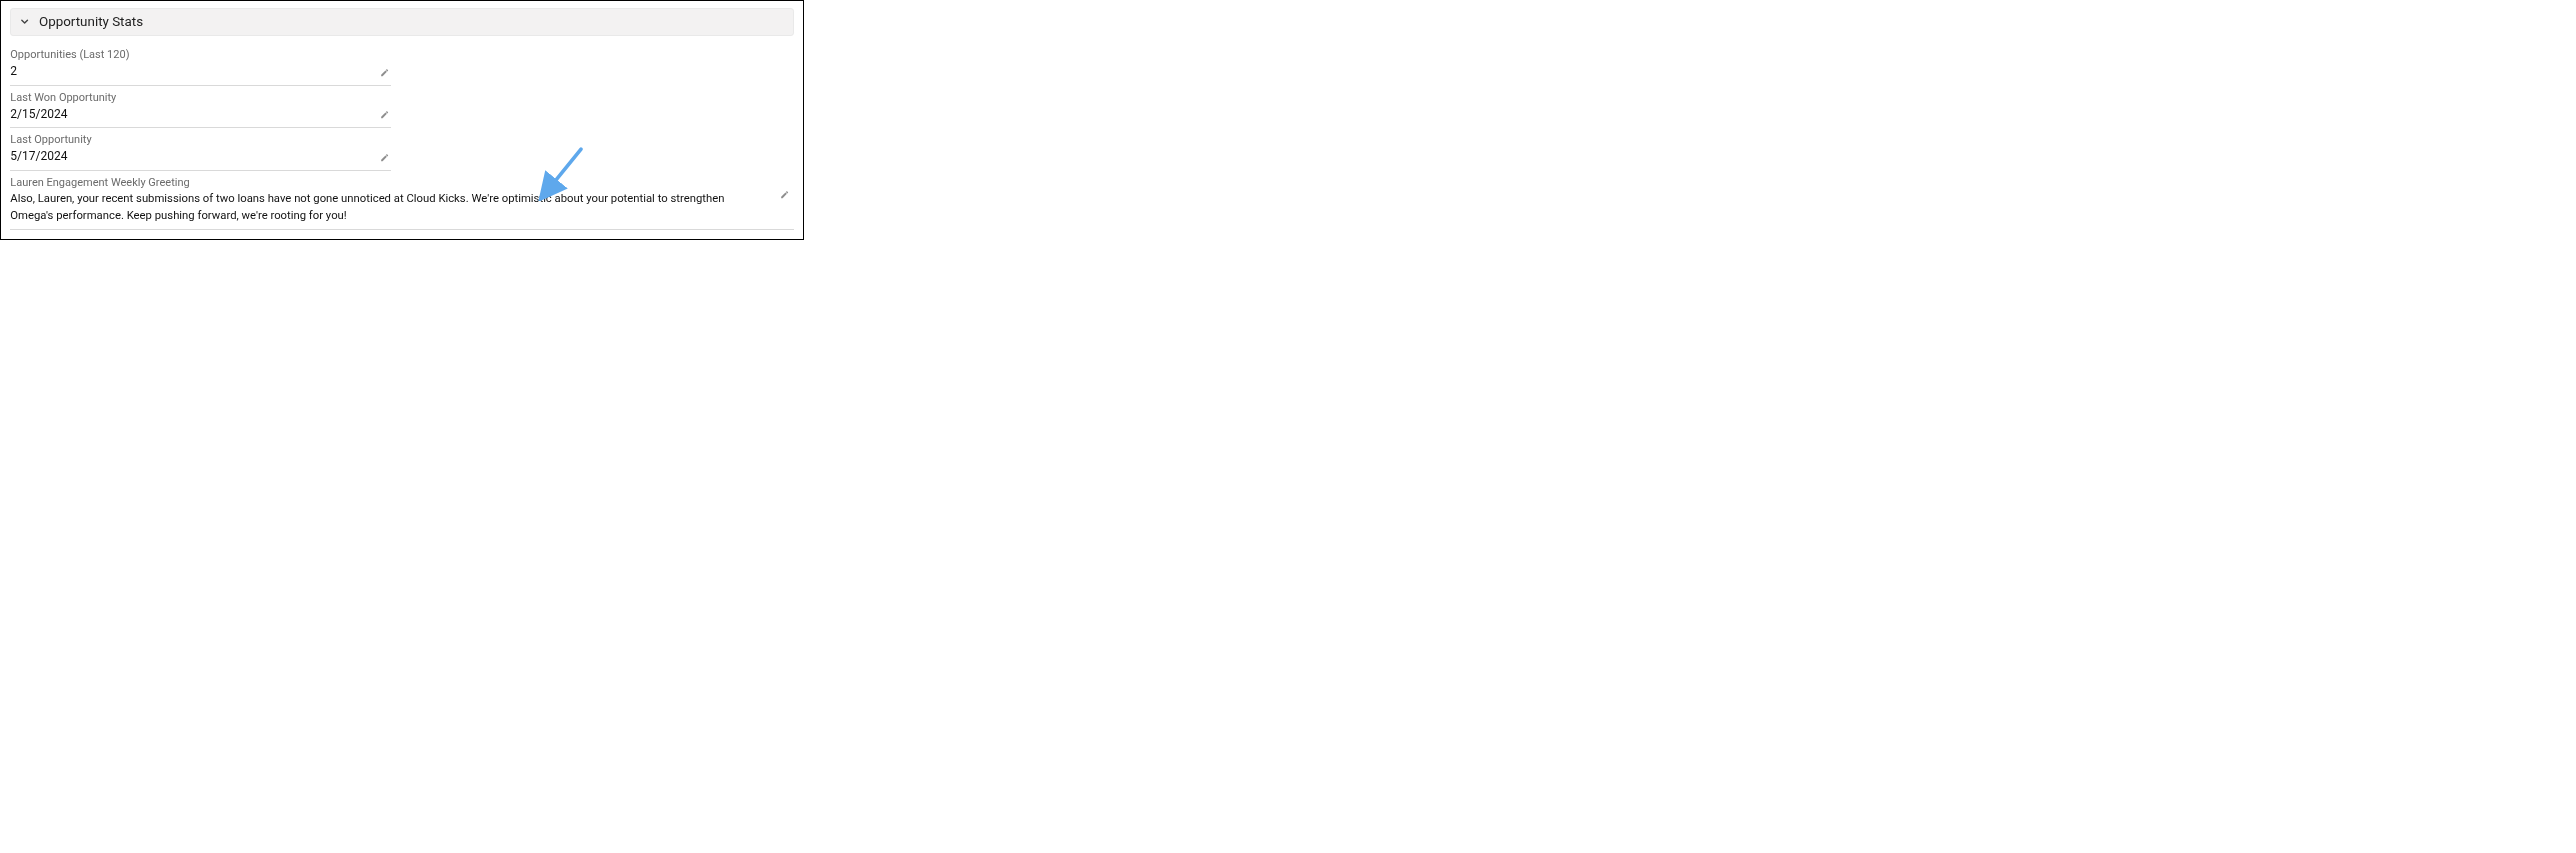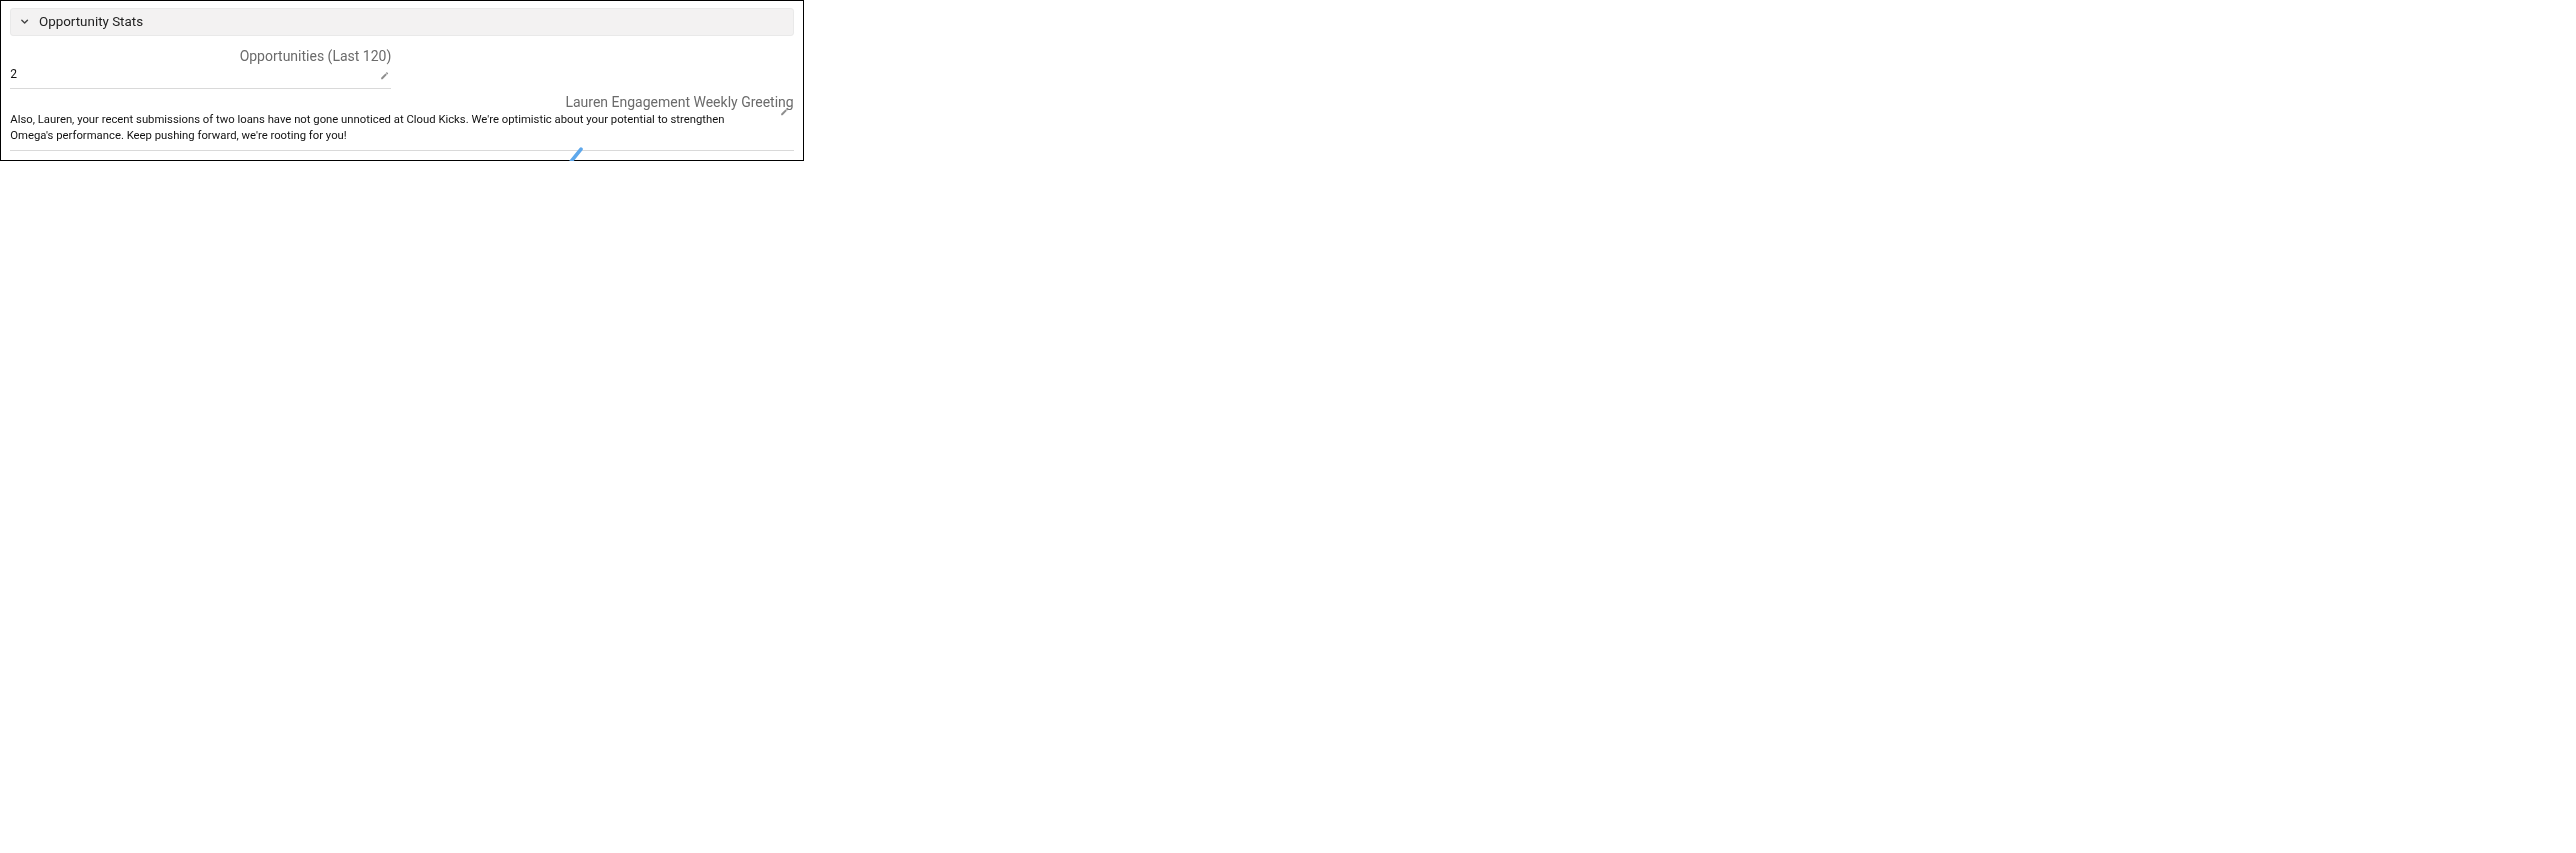--- a/index.html
+++ b/index.html
@@ -43,25 +43,24 @@
     padding: 0 0 2.1px 0;
     border-bottom: 0.5px solid #d9d9d9;
     position: relative;
   }
   .field-wide {
     width: 100%;
     position: relative;
     margin-top: 3.1px;
   }
   .field-label {
-    font-size: 14px;
+    font-size: 11px;
     color: #6b6b6b;
     margin-bottom: 1px;
     display: block;
-    text-align: right;
   }
   .field-row {
     display: flex;
     align-items: center;
     justify-content: space-between;
   }
   .field-value {
     font-size: 12px;
     color: #111;
     line-height: 1.45;
@@ -114,21 +113,43 @@
       <div class="field-row">
         <span class="field-value">2</span>
         <span class="edit-icon">
           <svg viewBox="0 0 24 24" fill="#8e8e8e">
               <path d="M3 17.25V21h3.75l11.06-11.06-3.75-3.75L3 17.25zM20.71 7.04a1 1 0 0 0 0-1.41l-2.34-2.34a1 1 0 0 0-1.41 0l-1.83 1.83 3.75 3.75 1.83-1.83z"></path>
             </svg>
         </span>
       </div>
     </div>
 
+    <div class="field">
+      <span class="field-label">Last Won Opportunity</span>
+      <div class="field-row">
+        <span class="field-value">2/15/2024</span>
+        <span class="edit-icon">
+          <svg viewBox="0 0 24 24" fill="#8e8e8e">
+              <path d="M3 17.25V21h3.75l11.06-11.06-3.75-3.75L3 17.25zM20.71 7.04a1 1 0 0 0 0-1.41l-2.34-2.34a1 1 0 0 0-1.41 0l-1.83 1.83 3.75 3.75 1.83-1.83z"></path>
+            </svg>
+        </span>
+      </div>
+    </div>
 
+    <div class="field">
+      <span class="field-label">Last Opportunity</span>
+      <div class="field-row">
+        <span class="field-value">5/17/2024</span>
+        <span class="edit-icon">
+          <svg viewBox="0 0 24 24" fill="#8e8e8e">
+              <path d="M3 17.25V21h3.75l11.06-11.06-3.75-3.75L3 17.25zM20.71 7.04a1 1 0 0 0 0-1.41l-2.34-2.34a1 1 0 0 0-1.41 0l-1.83 1.83 3.75 3.75 1.83-1.83z"></path>
+            </svg>
+        </span>
+      </div>
+    </div>
 
   </div>
 
   <div class="field-wide field-wide-border">
     <span class="field-label">Lauren Engagement Weekly Greeting</span>
     <div class="field-value">Also, Lauren, your recent submissions of two loans have not gone unnoticed at Cloud Kicks. We're optimistic about your potential to strengthen Omega's performance. Keep pushing forward, we're rooting for you!</div>
     <span class="edit-icon edit-icon-wide">
       <svg viewBox="0 0 24 24" fill="#8e8e8e">
           <path d="M3 17.25V21h3.75l11.06-11.06-3.75-3.75L3 17.25zM20.71 7.04a1 1 0 0 0 0-1.41l-2.34-2.34a1 1 0 0 0-1.41 0l-1.83 1.83 3.75 3.75 1.83-1.83z"></path>
         </svg>

